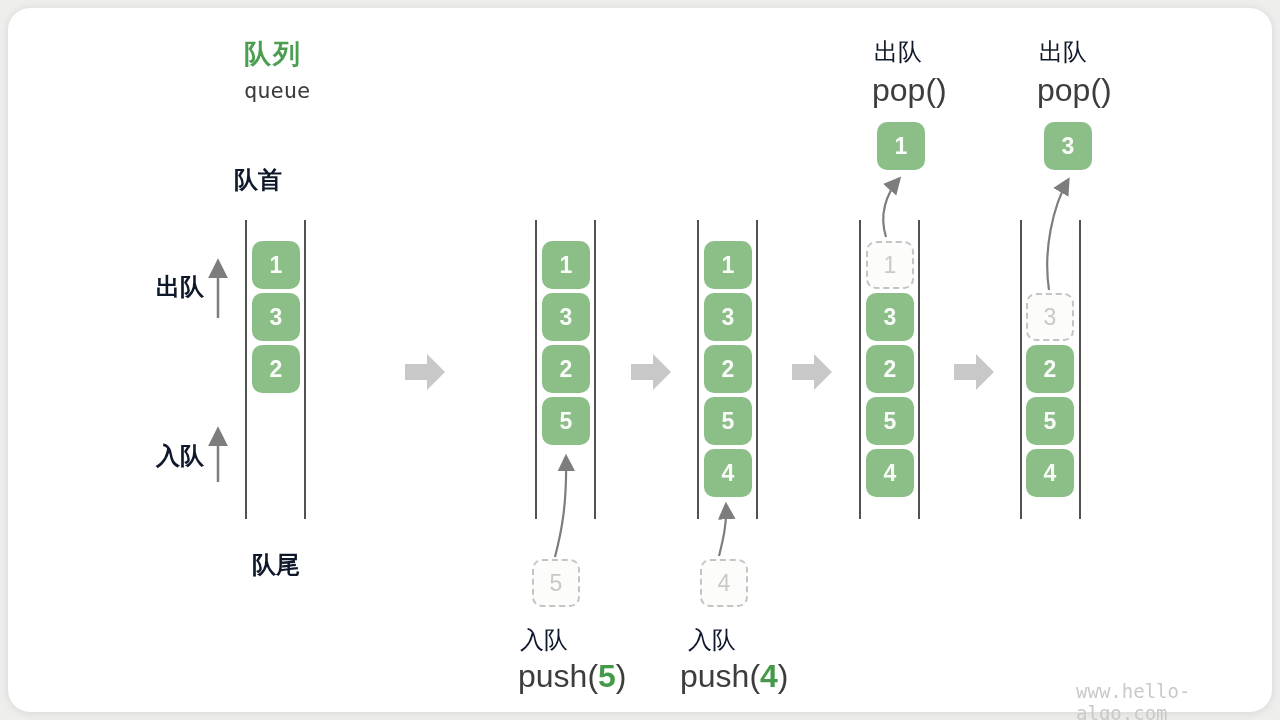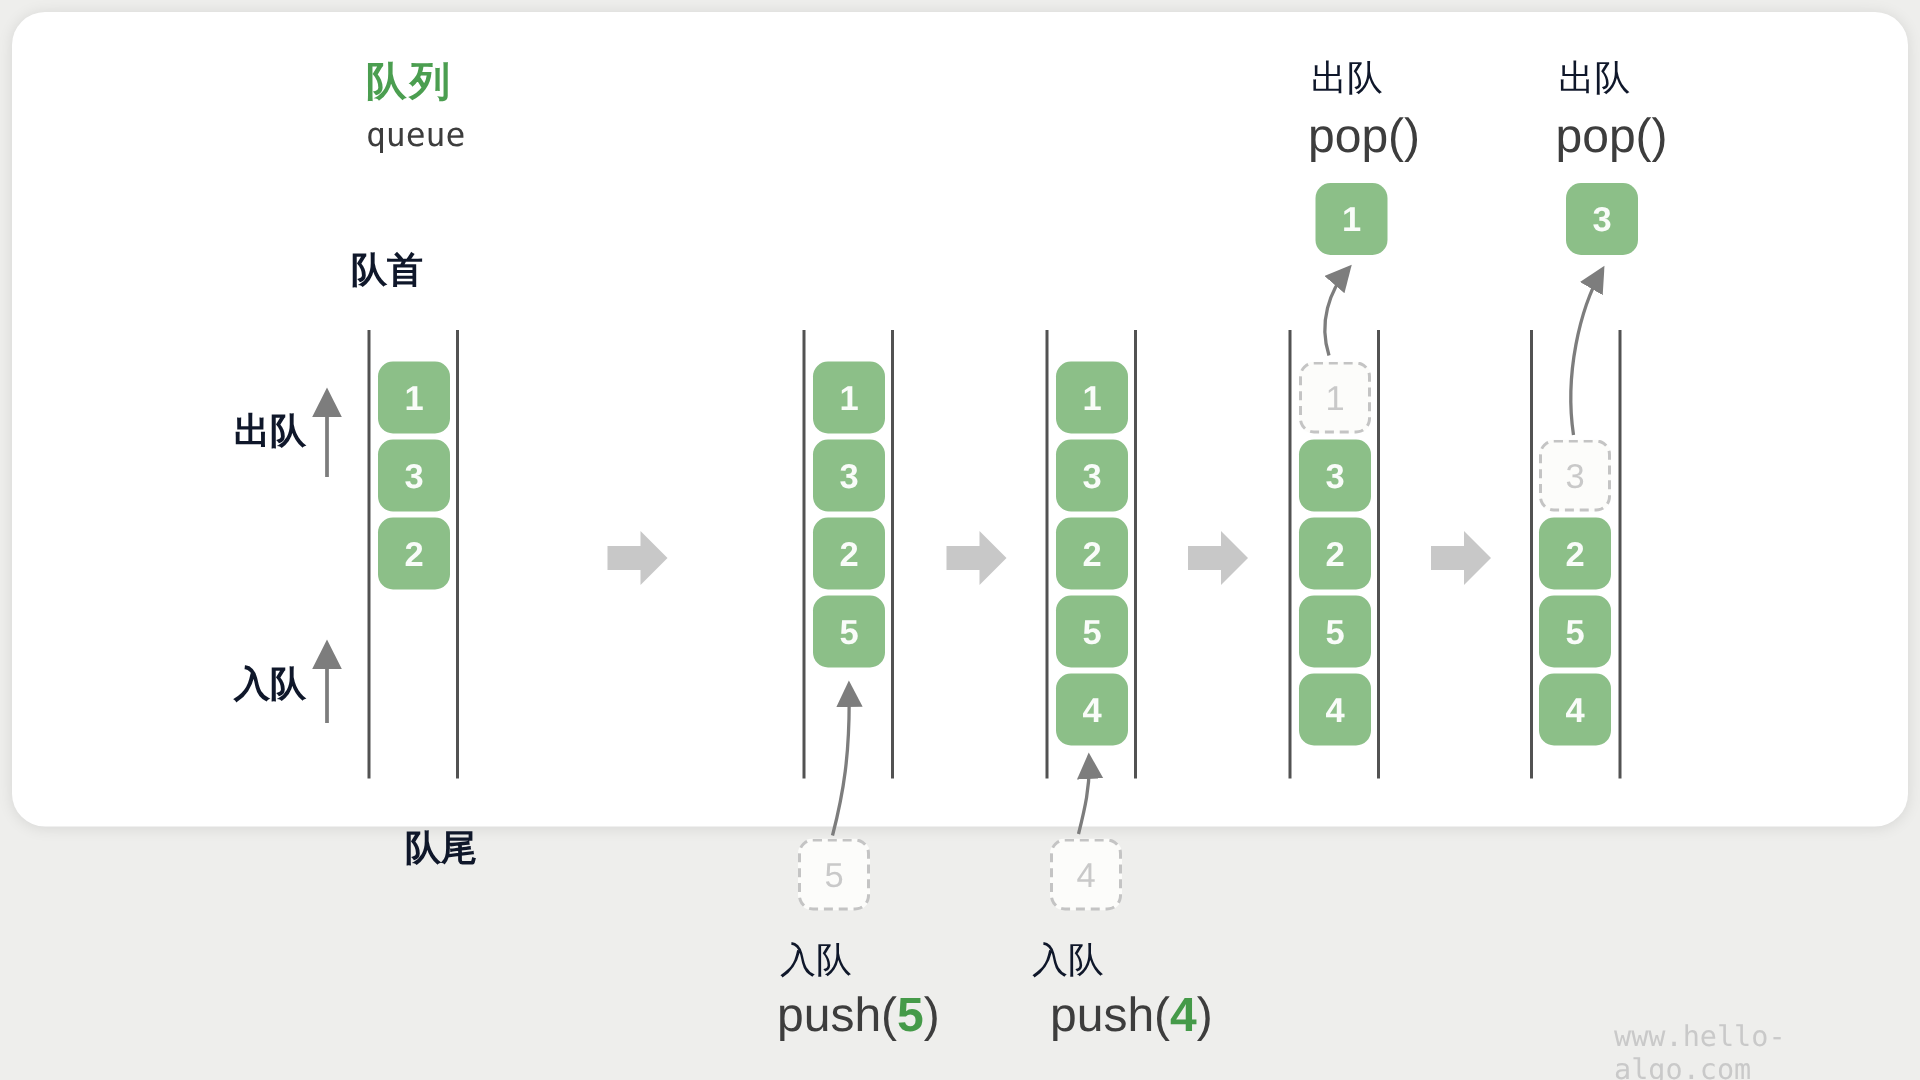--- a/index.html
+++ b/index.html
@@ -2,21 +2,21 @@
 <html><head>
 <meta charset="utf-8">
 <style>
   html,body{margin:0;padding:0;}
   body{
     width:1280px;height:720px;position:relative;overflow:hidden;
     background:#eeeeec;
     font-family:"Liberation Sans", sans-serif;
   }
   .card{
-    position:absolute;left:8px;top:8px;width:1264px;height:543px;
+    position:absolute;left:8px;top:8px;width:1264px;height:704px;
     background:#ffffff;border-radius:22px;
     box-shadow:0 1px 10px rgba(0,0,0,.10);
   }
   .abs{position:absolute;}
   .zh{color:#0f172a;font-size:24px;font-weight:700;}
   .zh.op{font-weight:400;}
   .mono{font-family:Liberation Sans, sans-serif;color:#3d3d3d;font-size:32px;}
   .title-zh{font-size:27px;font-weight:700;color:#4b9e50;letter-spacing:2px;}
   .title-en{font-family:"DejaVu Sans Mono", monospace;font-size:22px;color:#3d3d3d;}
   .channel{
@@ -38,21 +38,21 @@
 </style>
 </head>
 <body>
 
 <div class="card">
 
   <div class="abs title-zh" style="left:236px;top:28px;">队列</div>
   <div class="abs title-en" style="left:236px;top:70px;">queue</div>
 
   <div class="abs zh" style="left:226px;top:156px;width:84px;text-align:left;">队首</div>
-  <div class="abs zh" style="left:226px;top:541px;width:84px;text-align:right;">队尾</div>
+  <div class="abs zh" style="left:226px;top:541px;width:84px;text-align:center;">队尾</div>
   <div class="abs zh" style="left:148px;top:263px;">出队</div>
   <div class="abs zh" style="left:148px;top:432px;">入队</div>
 
   <svg class="arrow-layer" width="1280" height="720" viewBox="0 0 1280 720">
     <defs>
       <marker id="ah" markerWidth="9" markerHeight="9" refX="6.5" refY="4" orient="auto">
         <path d="M0,0 L8,4 L0,8 Z" fill="#7d7d7d"></path>
       </marker>
     </defs>
 
@@ -105,21 +105,21 @@
   <div class="cell ghost" style="left:1018px;top:285px;">3</div>
   <div class="cell" style="left:1018px;top:337px;">2</div>
   <div class="cell" style="left:1018px;top:389px;">5</div>
   <div class="cell" style="left:1018px;top:441px;">4</div>
   <div class="cell" style="left:1036px;top:114px;">3</div>
 
   <div class="abs zh op" style="left:512px;top:616px;">入队</div>
   <div class="abs mono" style="left:510px;top:650px;"><span>push(</span><span class="arg">5</span><span>)</span></div>
 
   <div class="abs zh op" style="left:680px;top:616px;">入队</div>
-  <div class="abs mono" style="left:692px;top:650px;"><span>push(</span><span class="arg">4</span><span>)</span></div>
+  <div class="abs mono" style="left:672px;top:650px;"><span>push(</span><span class="arg">4</span><span>)</span></div>
 
   <div class="abs zh op" style="left:866px;top:28px;">出队</div>
   <div class="abs mono" style="left:864px;top:64px;"><span>pop(</span><span class="arg"></span><span>)</span></div>
 
   <div class="abs zh op" style="left:1031px;top:28px;">出队</div>
   <div class="abs mono" style="left:1029px;top:64px;"><span>pop(</span><span class="arg"></span><span>)</span></div>
 
   <div class="abs watermark" style="left:1068px;top:672px;">www.hello-algo.com</div>
 
 </div>

